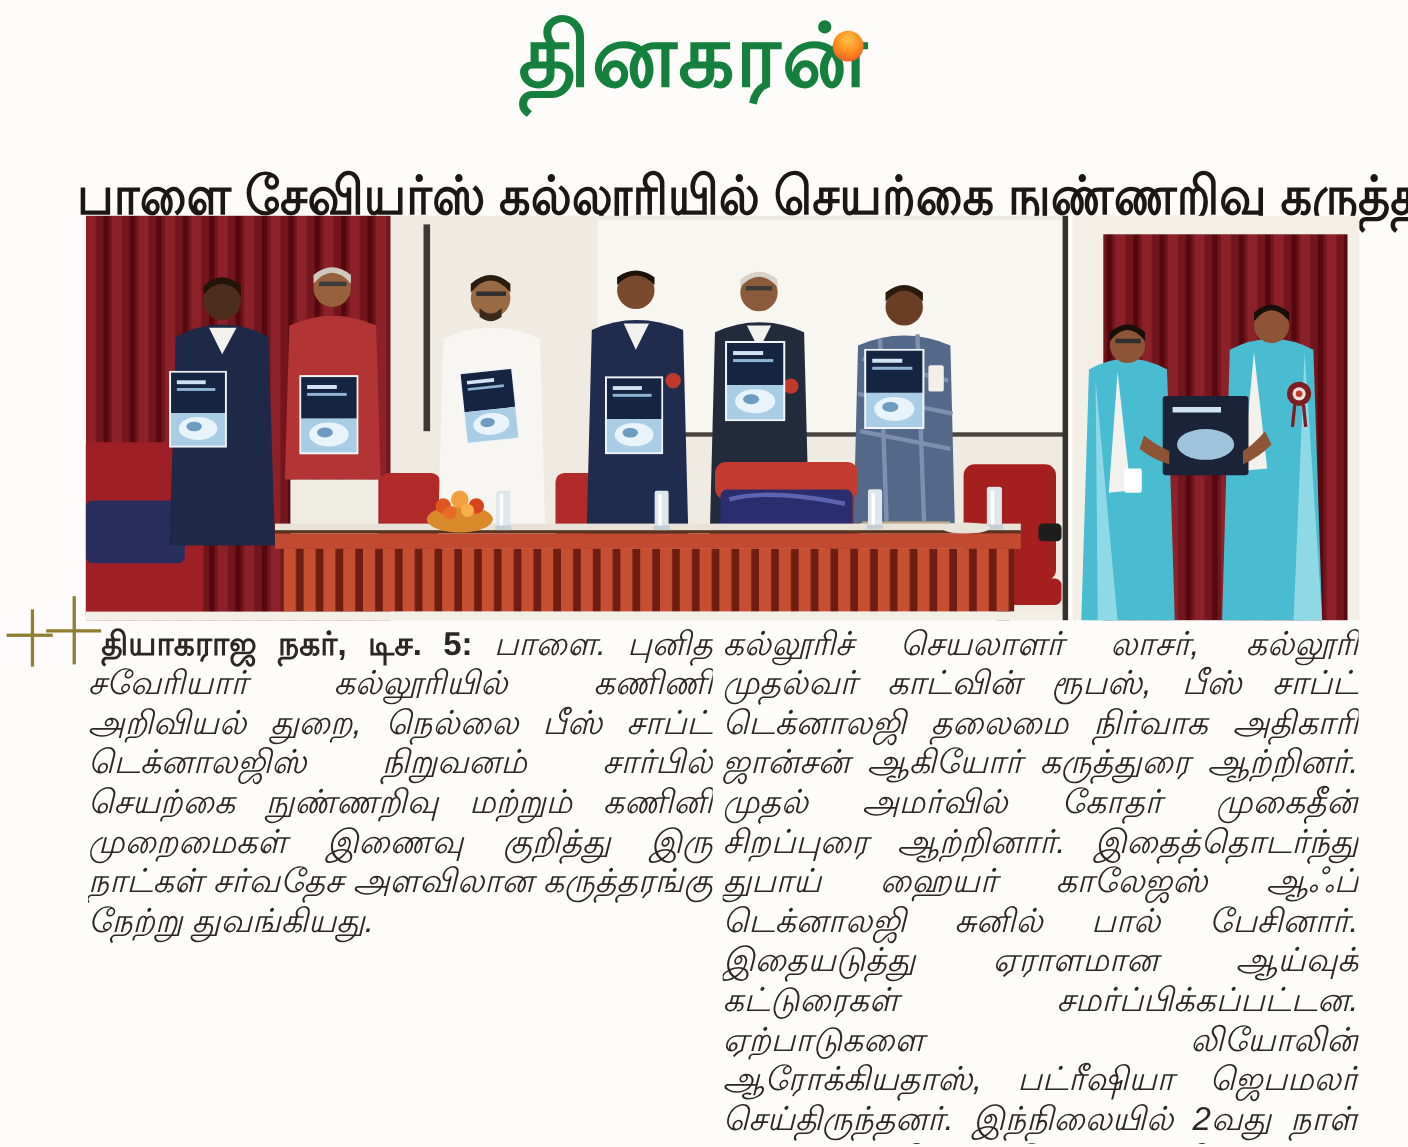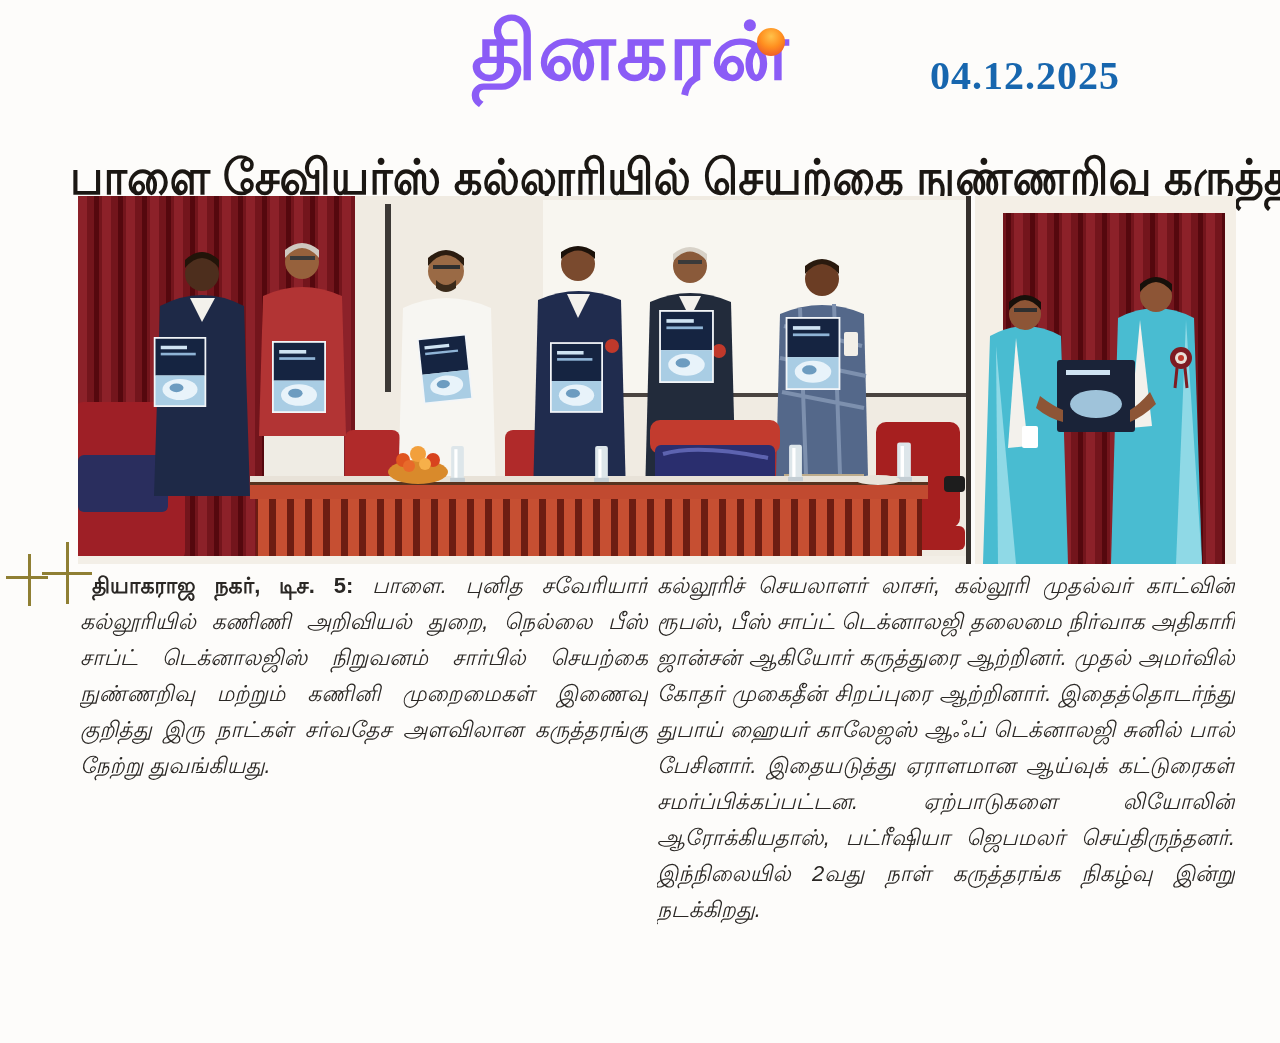--- a/index.html
+++ b/index.html
@@ -5,21 +5,21 @@
   html,body{margin:0;padding:0;}
   body{
     width:1280px;height:1043px;position:relative;overflow:hidden;
     background:#fdfcfa;
     font-family:"Liberation Sans", sans-serif;
     color:#2a2724;
   }
   .masthead{position:absolute;top:8px;left:0;width:100%;height:105px;}
   .masthead-title{
     position:absolute;left:50%;transform:translateX(-53%);top:2px;
-    font-size:80px;font-weight:800;color:#8b5cf6;letter-spacing:1px;
+    font-size:80px;font-weight:800;color:#15803d;letter-spacing:1px;
     font-family:"Liberation Serif", serif;line-height:1.05;text-align:center;
   }
   .sun-dot{
     position:absolute;left:757px;top:20px;width:28px;height:28px;border-radius:50%;
     background:radial-gradient(circle at 50% 30%, #ffc24a 0%, #ff8f1f 45%, #e8452c 100%);
   }
   .issue-date{
     position:absolute;right:160px;top:44px;
     font-family:"Liberation Serif", serif;font-weight:700;
     font-size:40px;color:#1766ae;letter-spacing:1px;
@@ -29,35 +29,34 @@
     font-size:45px;font-weight:800;color:#1b1713;
     letter-spacing:0px;text-align:center;white-space:nowrap;
     transform:scaleY(1.08);transform-origin:top center;
     font-family:"Liberation Sans", sans-serif;
   }
   .photo-wrap{position:absolute;left:78px;top:196px;width:1158px;height:368px;}
   .article{position:absolute;left:80px;top:568px;width:1155px;height:472px;}
   .col{position:absolute;top:0;height:472px;overflow:hidden;text-align:justify;}
   .col-left{left:0;width:568px;}
   .col-right{left:577px;width:578px;font-style:italic;}
-  .col p{margin:0;font-size:22px;line-height:36px;}
+  .col p{margin:0;font-size:30px;line-height:36px;}
   .dateline{font-weight:700;font-style:normal;}
   .lead{font-style:italic;text-indent:12px;}
   .para-2{text-indent:68px;}
   .reg-mark{position:absolute;}
   .reg-mark .h{position:absolute;background:#8f7f33;}
   .reg-mark .v{position:absolute;background:#8f7f33;}
 </style>
 </head>
 <body>
 
 <header class="masthead">
   <div class="masthead-title">தினகரன்</div>
   <div class="sun-dot"></div>
-  <div class="issue-date">04.12.2025</div>
 </header>
 
 <h1 class="headline">பாளை சேவியர்ஸ் கல்லூரியில் செயற்கை நுண்ணறிவு கருத்தரங்கு</h1>
 
 <figure class="photo-wrap" style="margin:0;">
 <svg width="1158" height="368" viewBox="0 0 1158 368" xmlns="http://www.w3.org/2000/svg">
   <defs>
     <pattern id="curt" width="24" height="368" patternUnits="userSpaceOnUse">
       <rect width="24" height="368" fill="#73151c"></rect>
       <rect width="9" height="368" fill="#8c2129"></rect>

